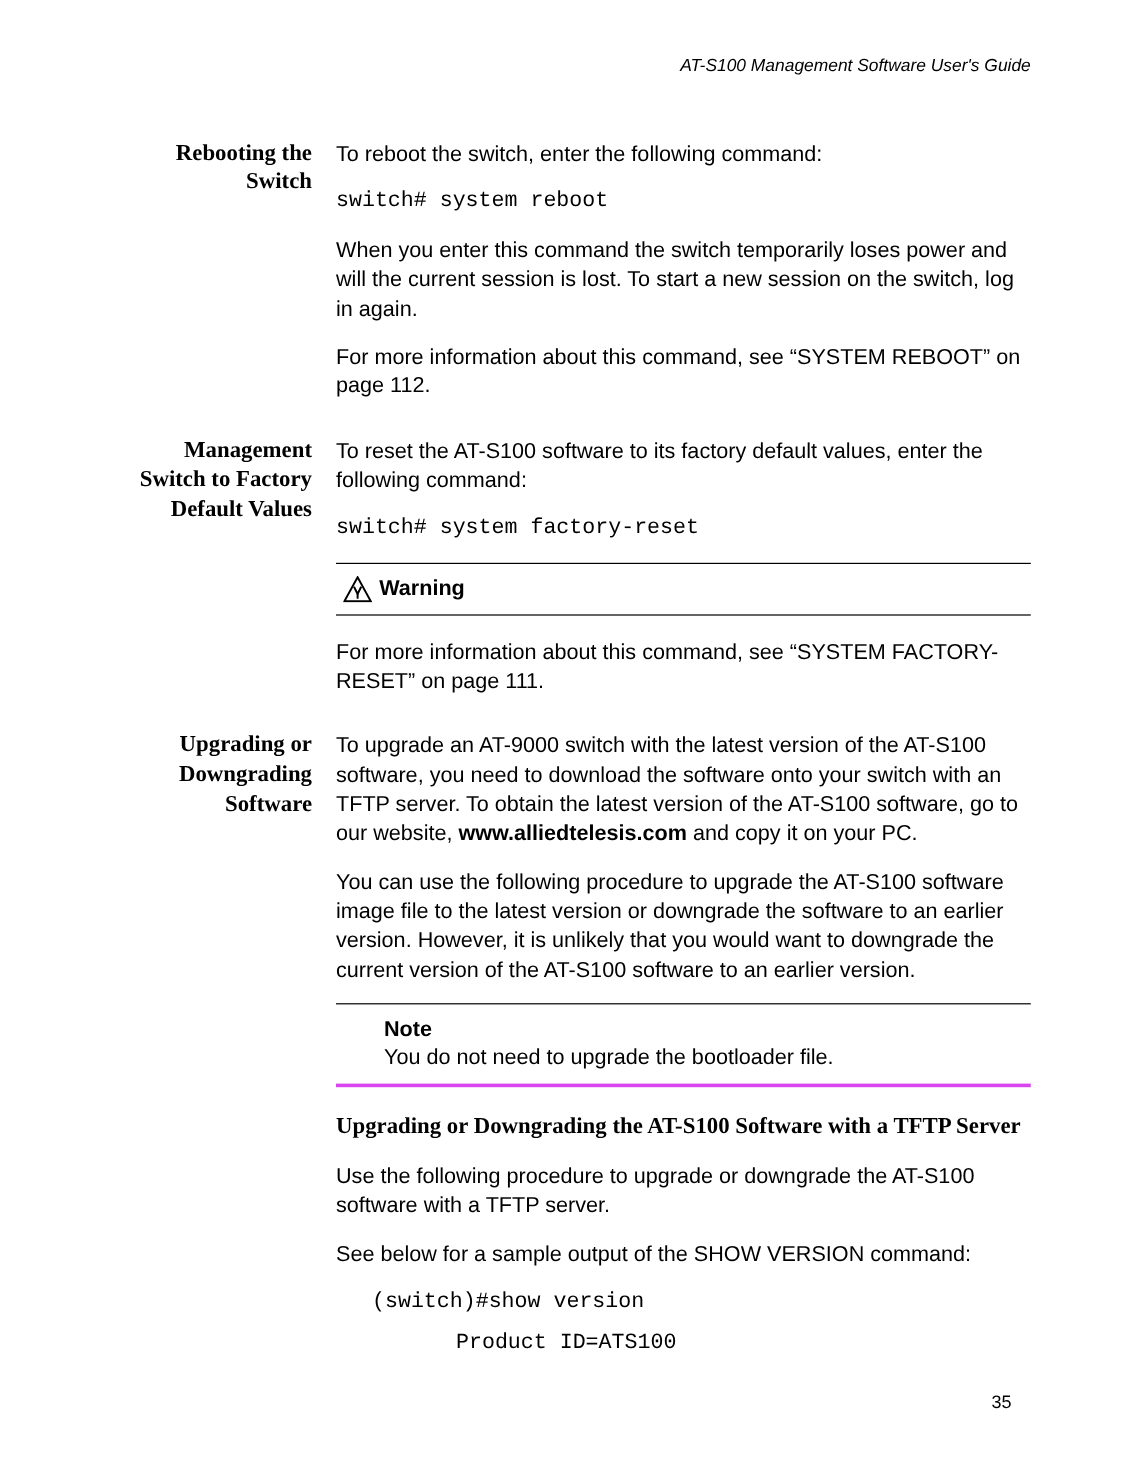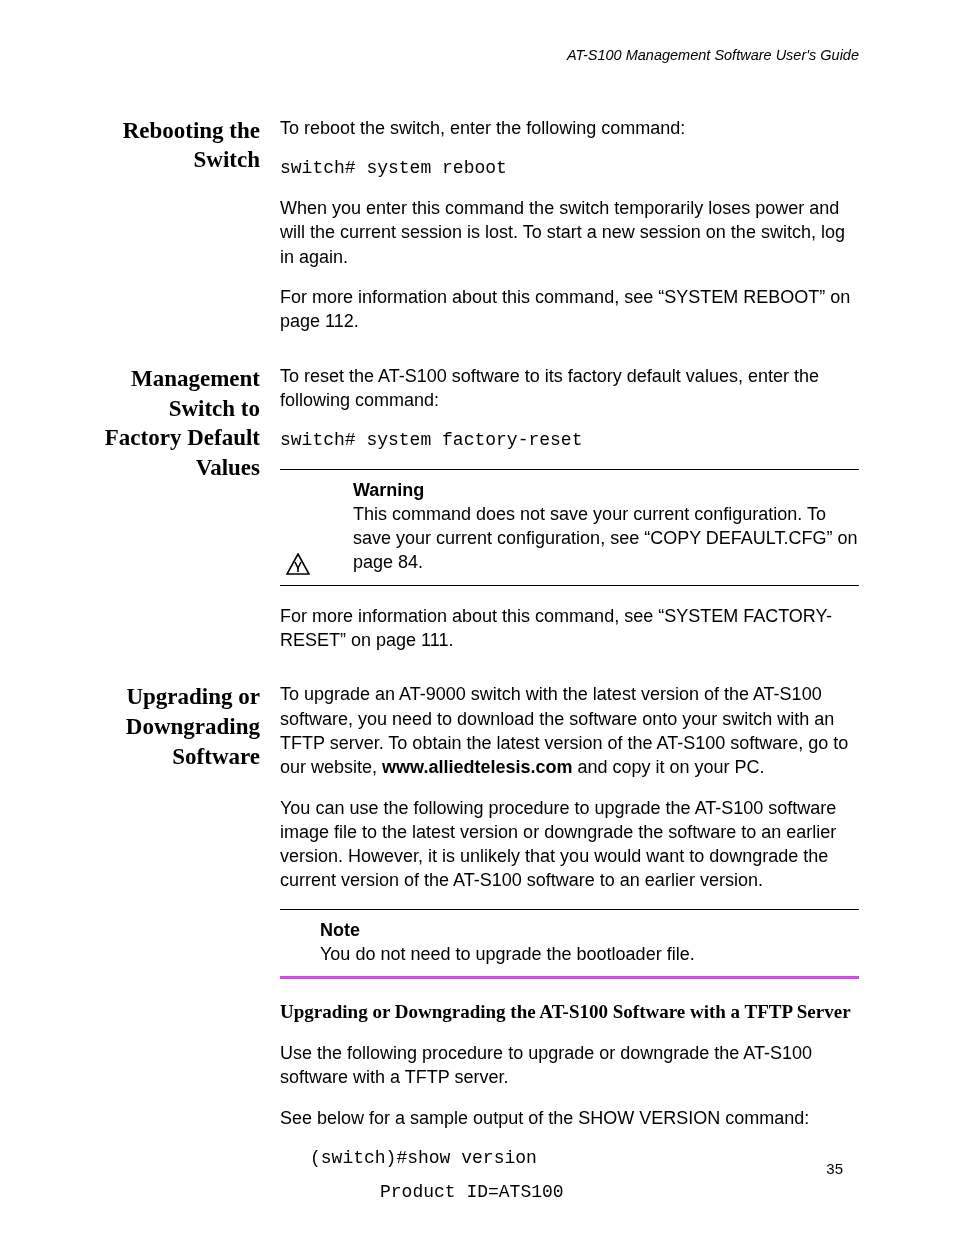--- a/index.html
+++ b/index.html
@@ -31,40 +31,39 @@
   .side {
     width: 185px;
     flex: 0 0 185px;
     text-align: right;
     padding-right: 20px;
     box-sizing: border-box;
   }
   .side h2 {
     font-family: "Times New Roman", Times, serif;
     font-weight: bold;
-    font-size: 23px;
+    font-size: 19px;
     margin: 0;
     line-height: 1.3;
   }
   .content { flex: 1; }
   .content p { margin: 0 0 16px 0; }
   .code {
     font-family: "Courier New", Courier, monospace;
     font-size: 18px;
     white-space: pre;
     margin: 0 0 16px 0;
   }
   .callout {
     border-top: 1px solid #000;
     border-bottom: 1px solid #000;
     padding: 8px 0 10px 0;
     margin: 8px 0 18px 0;
     display: flex;
-    align-items: flex-end;
-    gap: 37px;
+    align-items: center;
   }
   .callout .icon {
     width: 36px;
     flex: 0 0 36px;
     display: flex;
     justify-content: center;
     align-items: flex-start;
     padding-top: 2px;
   }
   .callout .body { flex: 1; }
@@ -128,21 +127,20 @@
       <div class="callout">
         <div class="icon">
           <svg width="24" height="22" viewBox="0 0 24 22">
             <polygon points="12,1 23,21 1,21" fill="none" stroke="#000" stroke-width="1.6"></polygon>
             <path d="M9 9 L12 15 L15 9" fill="none" stroke="#000" stroke-width="1.6"></path>
             <line x1="12" y1="15" x2="12" y2="19" stroke="#000" stroke-width="1.6"></line>
           </svg>
         </div>
         <div class="body">
           <div class="label">Warning</div>
-          <div>This command does not save your current configuration. To save your current configuration, see “COPY DEFAULT.CFG” on page 84.</div>
         </div>
       </div>
 
       <p>For more information about this command, see “SYSTEM FACTORY-RESET” on page 111.</p>
     </div>
   </div>
 
   <div class="row" style="margin-top:14px;">
     <div class="side">
       <h2>Upgrading or Downgrading Software</h2>

